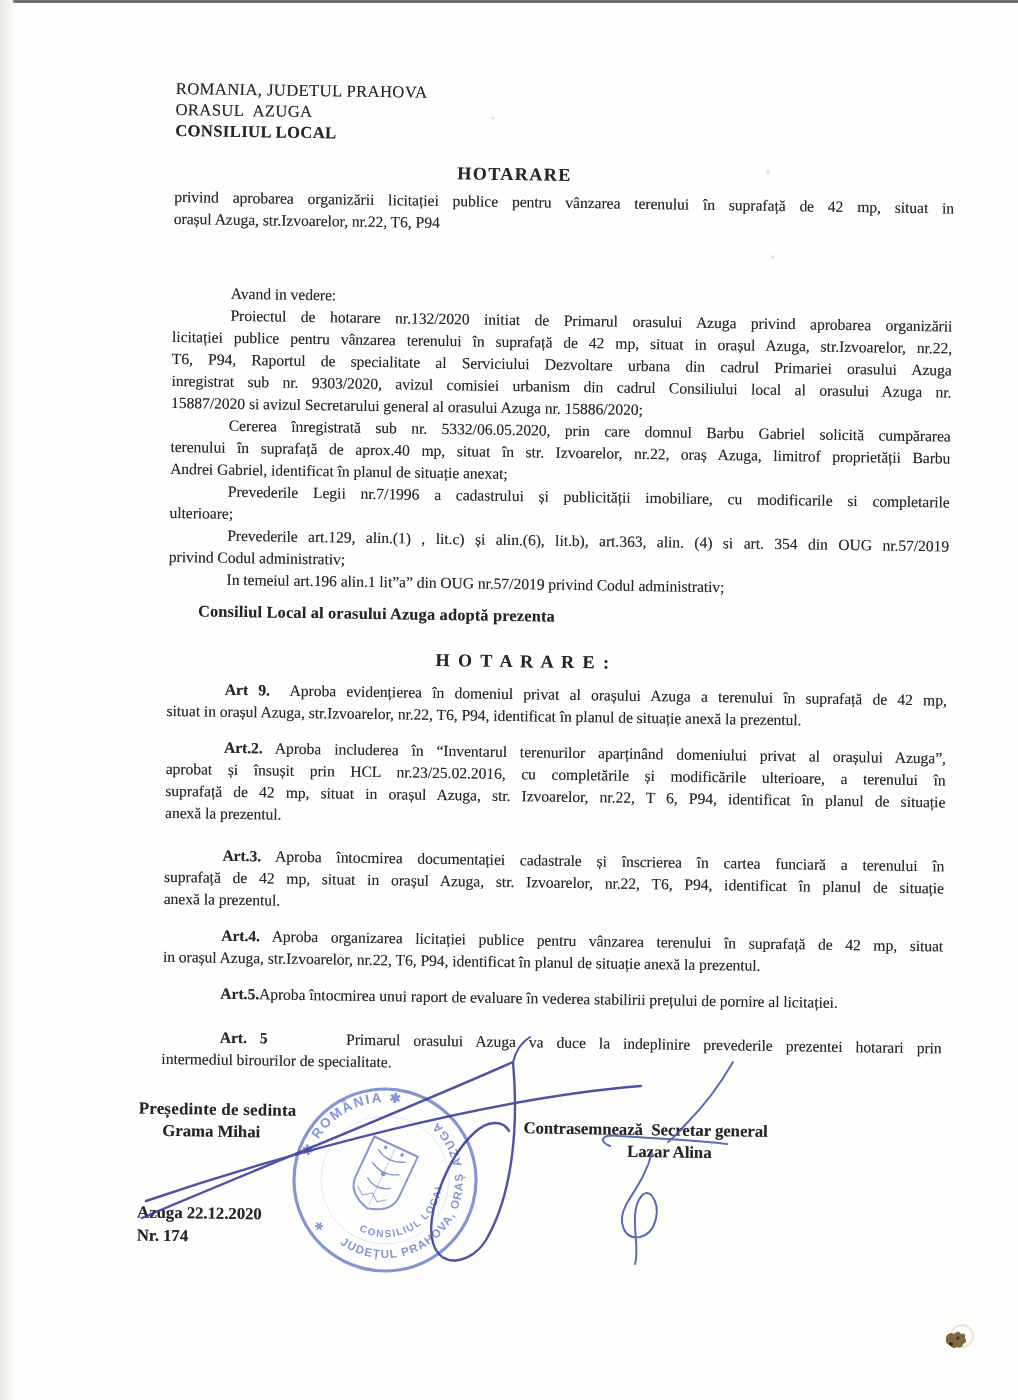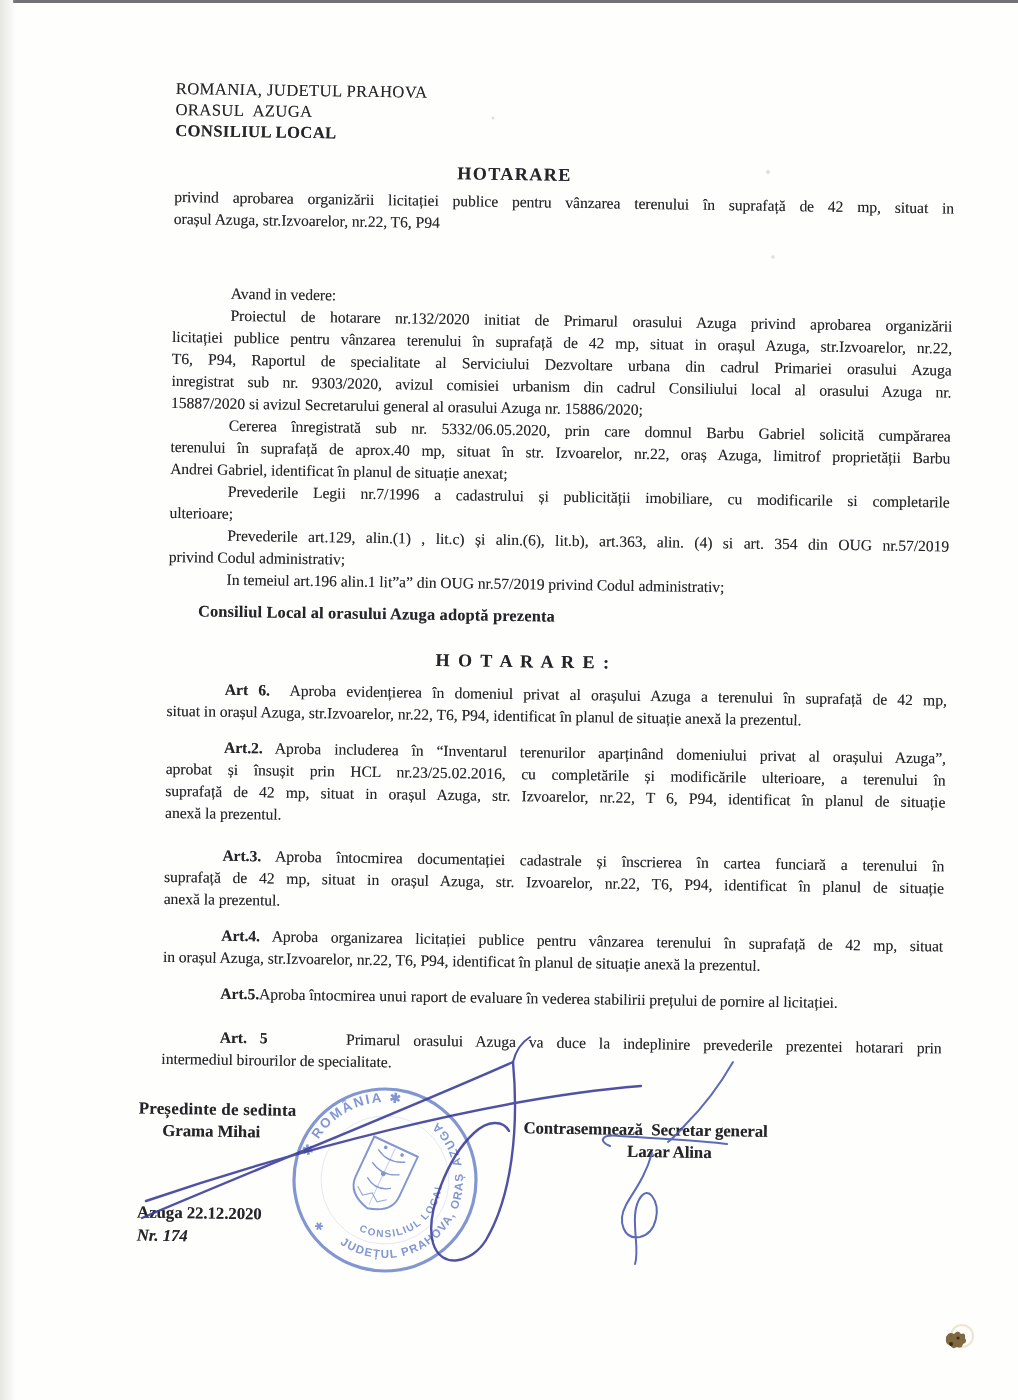--- a/index.html
+++ b/index.html
@@ -31,21 +31,21 @@
   .decision{text-align:center;font-weight:bold;font-size:18px;letter-spacing:2px;
     margin-top:22px;line-height:24px;padding-right:68px;}
   .mt10{margin-top:10px}.mt14{margin-top:14px}.mt20{margin-top:20px}.mt22{margin-top:22px}
   .signatures{position:relative;height:200px;margin-top:28px;font-weight:bold;font-size:16.8px;}
   .sig{position:absolute;white-space:nowrap;}
   .sig-left-role{left:-22px;top:0;letter-spacing:.3px;}
   .sig-left-name{left:2px;top:22px;}
   .sig-right-role{left:363px;top:14px;}
   .sig-right-name{left:467px;top:36px;}
   .sig-date{left:-22px;top:104px;}
-  .sig-num{left:-22px;top:127px;font-style:italic;}
+  .sig-num{left:-22px;top:127px;}
   .stamp{position:absolute;left:280px;top:1075px;}
   .pen{position:absolute;left:0;top:0;}
 </style>
 </head>
 <body>
 
 <div class="edge-top"></div>
 <div class="edge-left"></div>
 
 <div class="content">
@@ -86,21 +86,21 @@
     </div>
   <div>
       <div class="line first">In temeiul art.196 alin.1 lit”a” din OUG nr.57/2019 privind Codul administrativ;</div>
     </div>
 
   <div class="adoption">Consiliul Local al orasului Azuga adoptă prezenta</div>
 
   <div class="decision">H O T A R A R E :</div>
 
   <div class="mt10">
-      <div class="line first jst"><span class="b">Art 6.</span>&nbsp; Aproba evidențierea în domeniul privat al orașului Azuga a terenului în suprafață de 42 mp,</div>
+      <div class="line first jst"><span class="b">Art 9.</span>&nbsp; Aproba evidențierea în domeniul privat al orașului Azuga a terenului în suprafață de 42 mp,</div>
       <div class="line">situat in orașul Azuga, str.Izvoarelor, nr.22, T6, P94, identificat în planul de situație anexă la prezentul.</div>
     </div>
   <div class="mt14">
       <div class="line first jst"><span class="b">Art.2.</span> Aproba includerea în “Inventarul terenurilor aparținând domeniului privat al orașului Azuga”,</div>
       <div class="line jst">aprobat și însușit prin HCL nr.23/25.02.2016, cu completările și modificările ulterioare, a terenului în</div>
       <div class="line jst">suprafață de 42 mp, situat in orașul Azuga, str. Izvoarelor, nr.22, T 6, P94, identificat în planul de situație</div>
       <div class="line">anexă la prezentul.</div>
     </div>
   <div class="mt20">
       <div class="line first jst"><span class="b">Art.3.</span> Aproba întocmirea documentației cadastrale și înscrierea în cartea funciară a terenului în</div>

